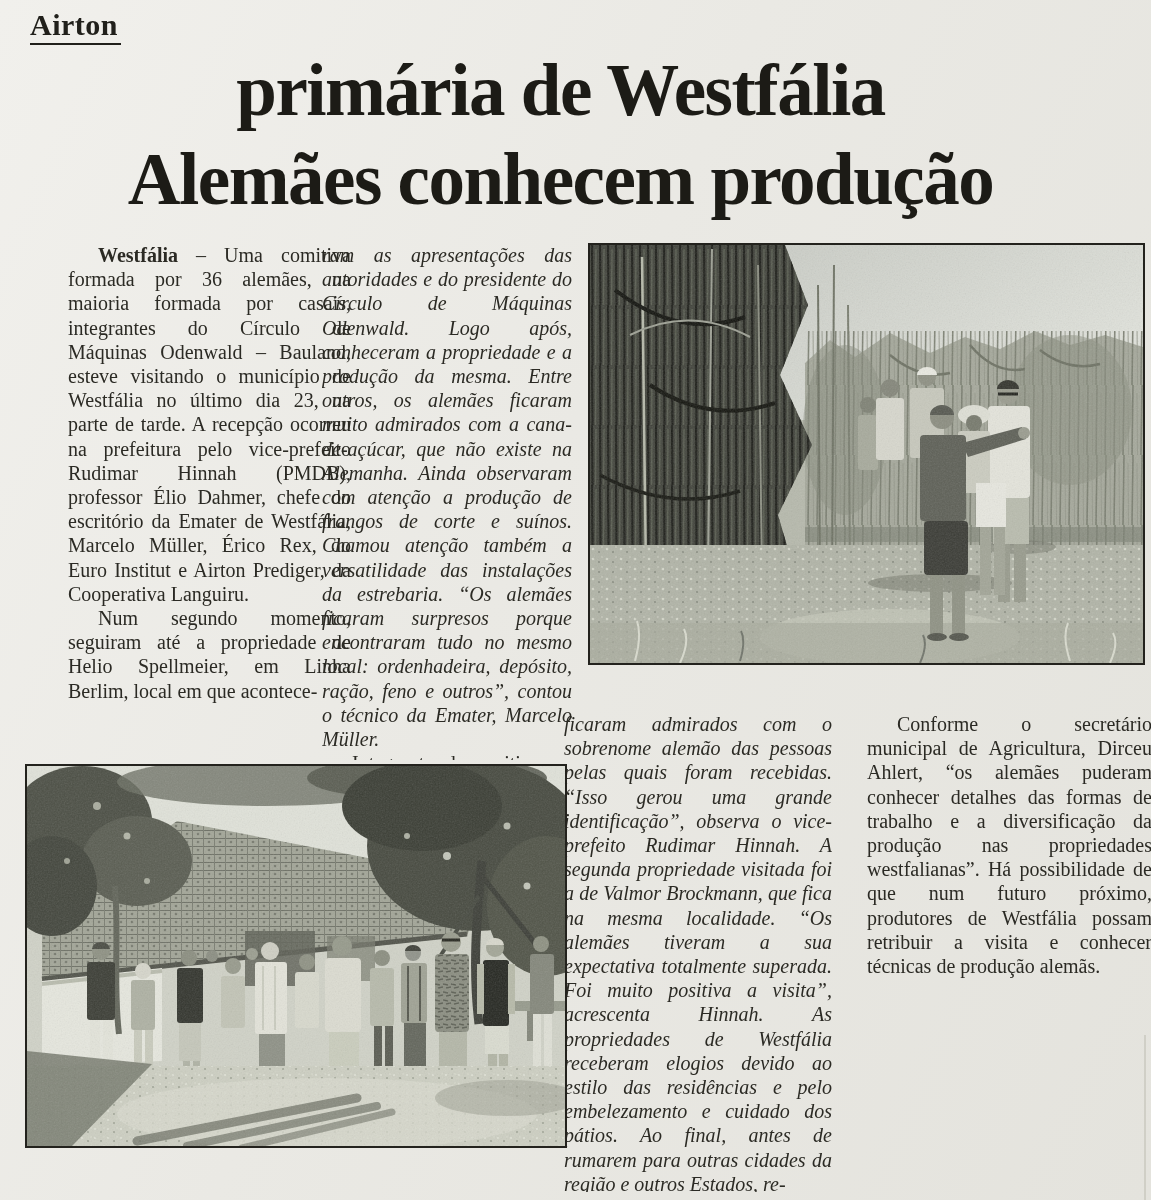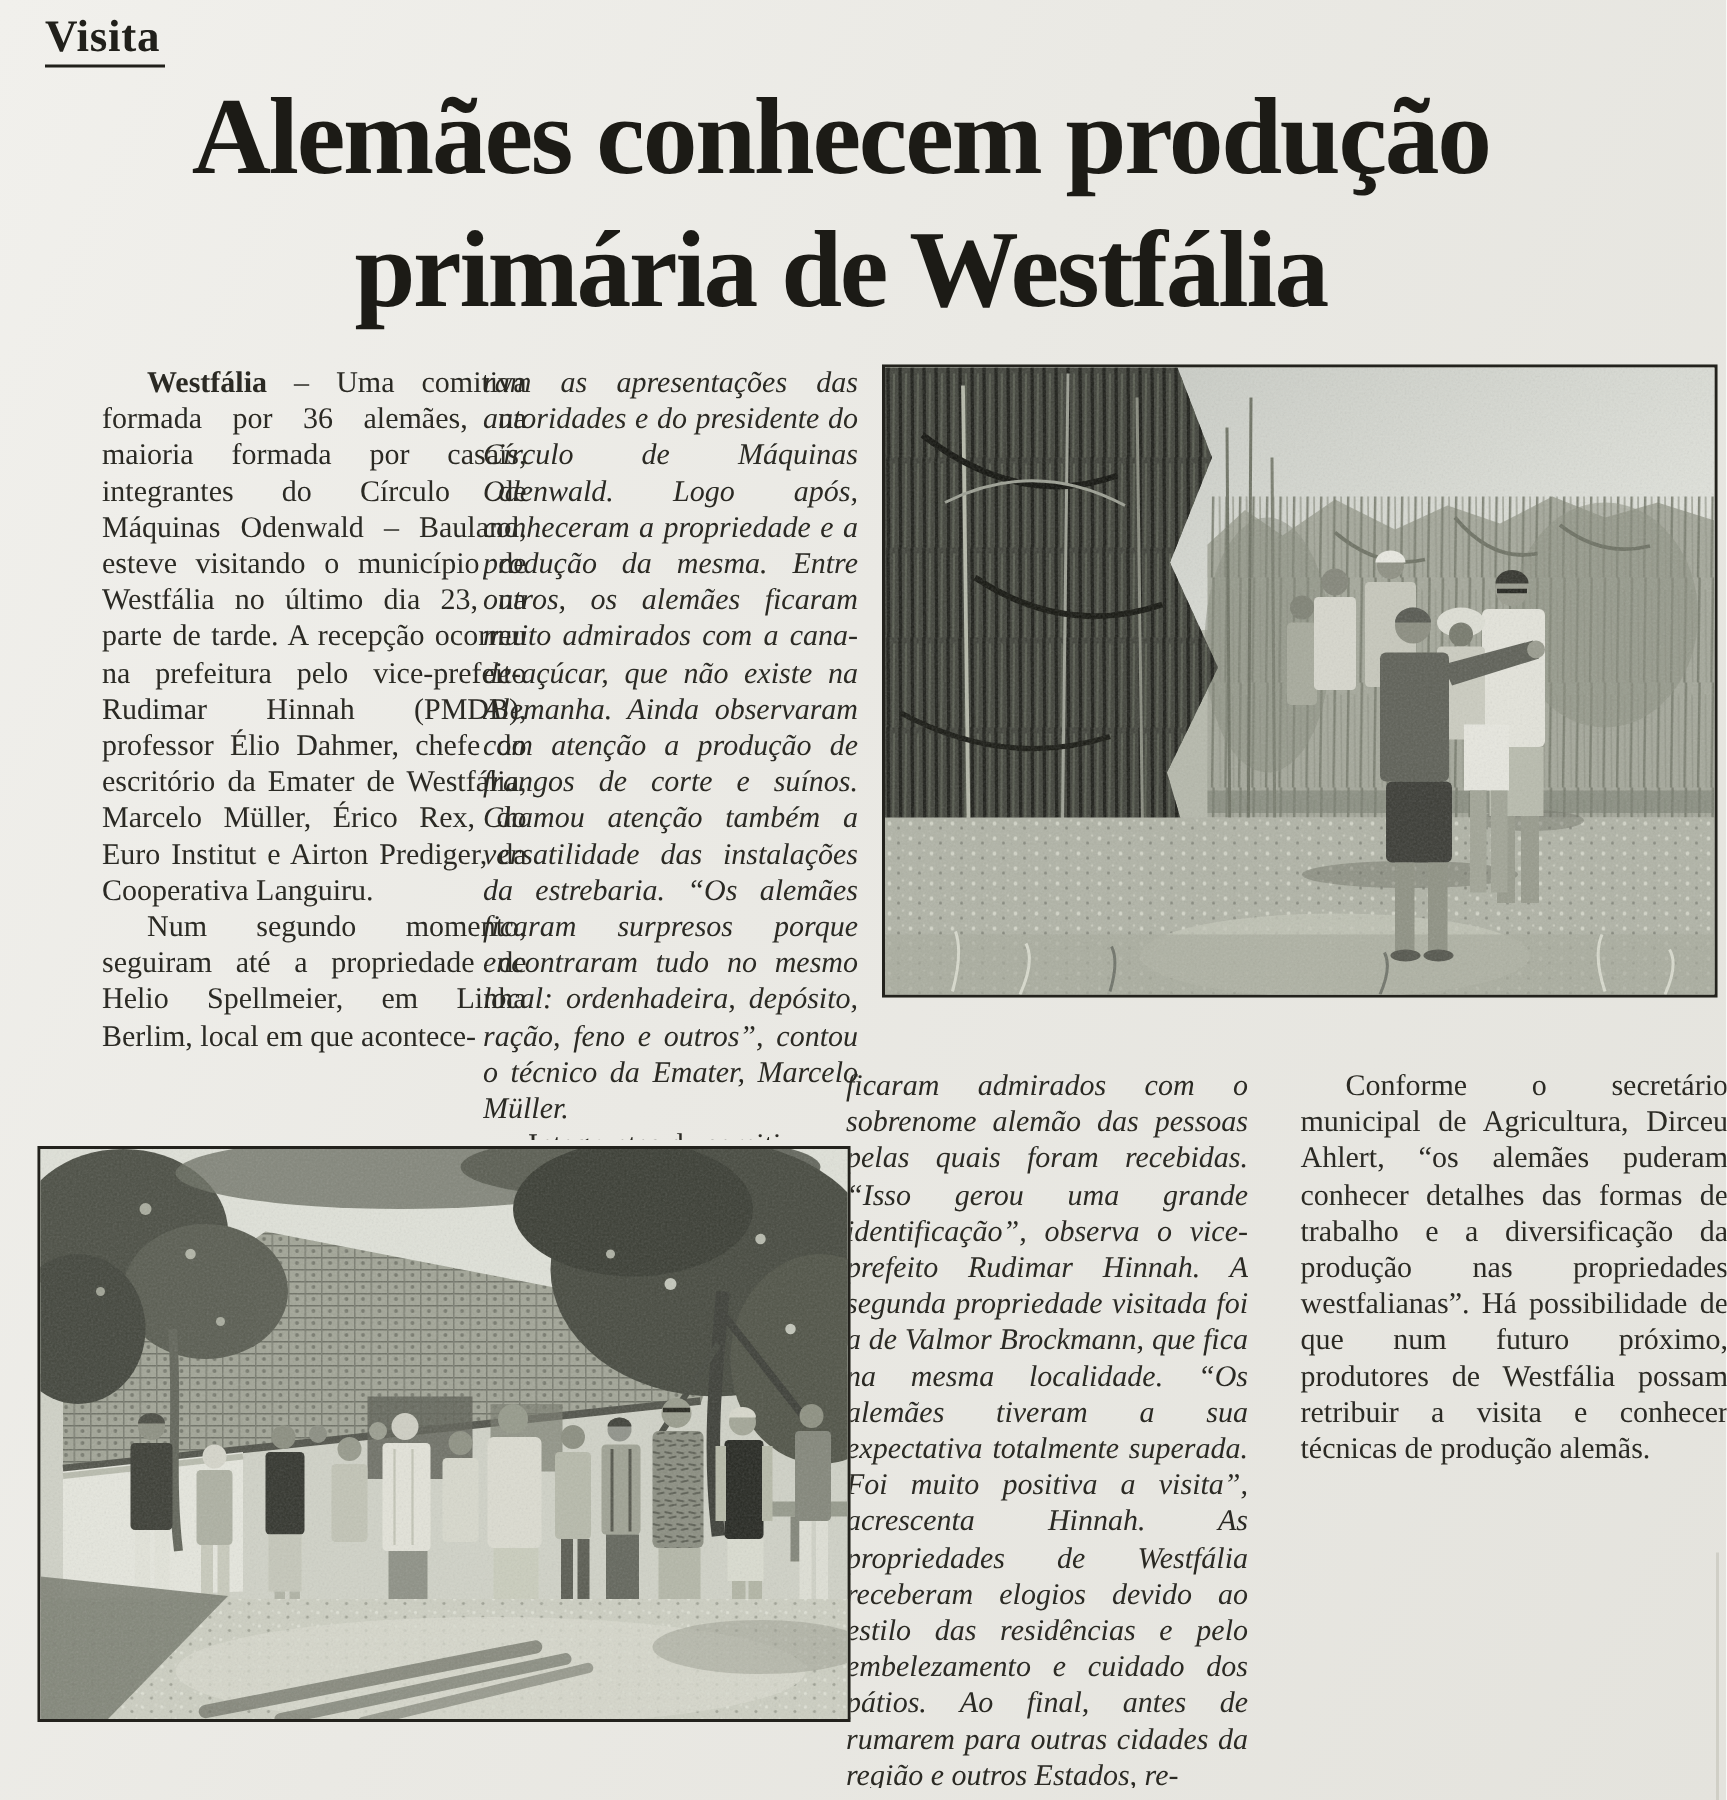--- a/index.html
+++ b/index.html
@@ -33,25 +33,25 @@
   #cap1{left:588px;top:666px;width:557px;}
   #cap2{left:23px;top:1148px;width:542px;}
   .edge-line{position:absolute;left:1144px;top:1035px;width:2px;height:165px;
              background:#cac9c1;opacity:.8;}
 </style>
 </head>
 <body>
 
 <div class="page">
 
-  <div class="kicker">Visita</div>
+  <div class="kicker">Airton</div>
 
   <h1 class="headline" style="margin:0;">
+    <div>primária de Westfália</div>
     <div>Alemães conhecem produção</div>
-    <div>primária de Westfália</div>
   </h1>
 
   <div class="col" id="col1">
     <p><span class="lede-bold">Westfália</span><span> – Uma comitiva formada por 36 alemães, na maioria formada por casais, integrantes do Círculo de Máquinas Odenwald – Bauland, esteve visitando o município de Westfália no último dia 23, na parte de tarde. A recepção ocorreu na prefeitura pelo vice-prefeito Rudimar Hinnah (PMDB), professor Élio Dahmer, chefe do escritório da Emater de Westfália, Marcelo Müller, Érico Rex, do Euro Institut e Airton Prediger, da Cooperativa Languiru.</span></p>
     <p>Num segundo momento, seguiram até a propriedade de Helio Spellmeier, em Linha Berlim, local em que acontece-</p>
   </div>
 
   <div class="col" id="col2">
     <p class="cont">ram as apresentações das autoridades e do presidente do Círculo de Máquinas Odenwald. Logo após, conheceram a propriedade e a produção da mesma. Entre outros, os alemães ficaram muito admirados com a cana-de-açúcar, que não existe na Alemanha. Ainda observaram com atenção a produção de frangos de corte e suínos. Chamou atenção também a versatilidade das instalações da estrebaria. “Os alemães ficaram surpresos porque encontraram tudo no mesmo local: ordenhadeira, depósito, ração, feno e outros”, contou o técnico da Emater, Marcelo Müller.</p>
     <p>Integrantes da comitiva</p>

